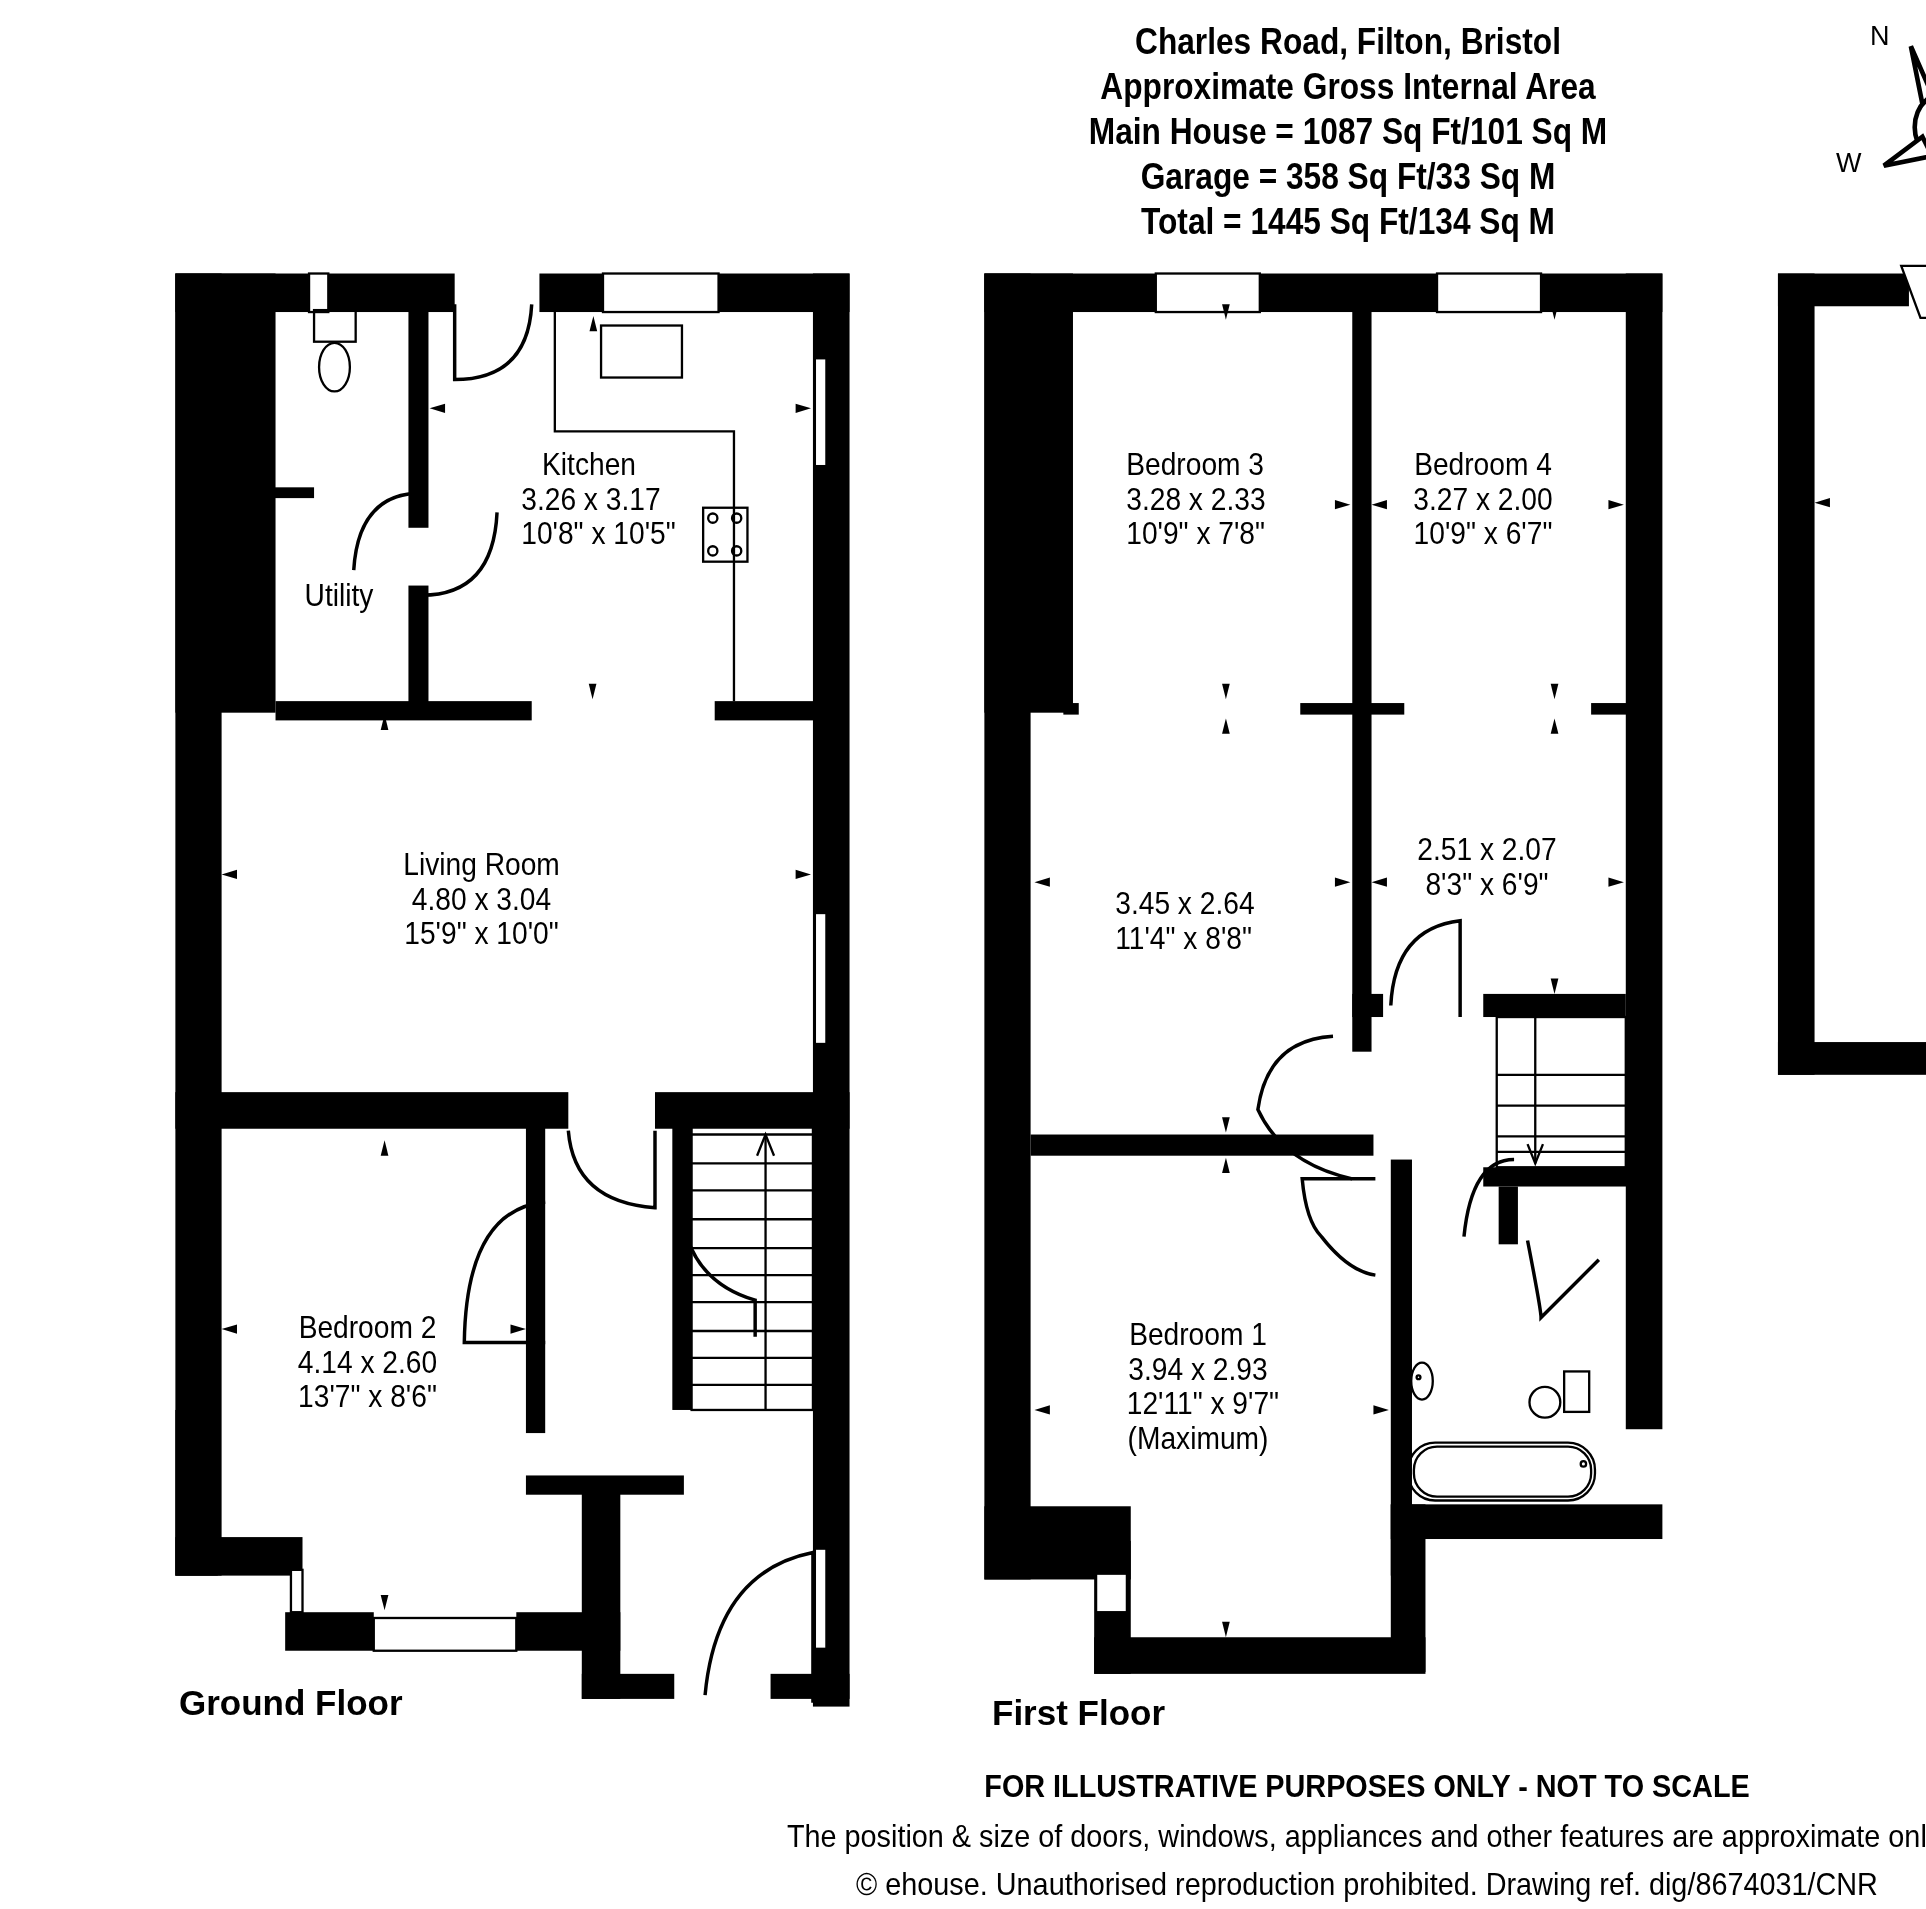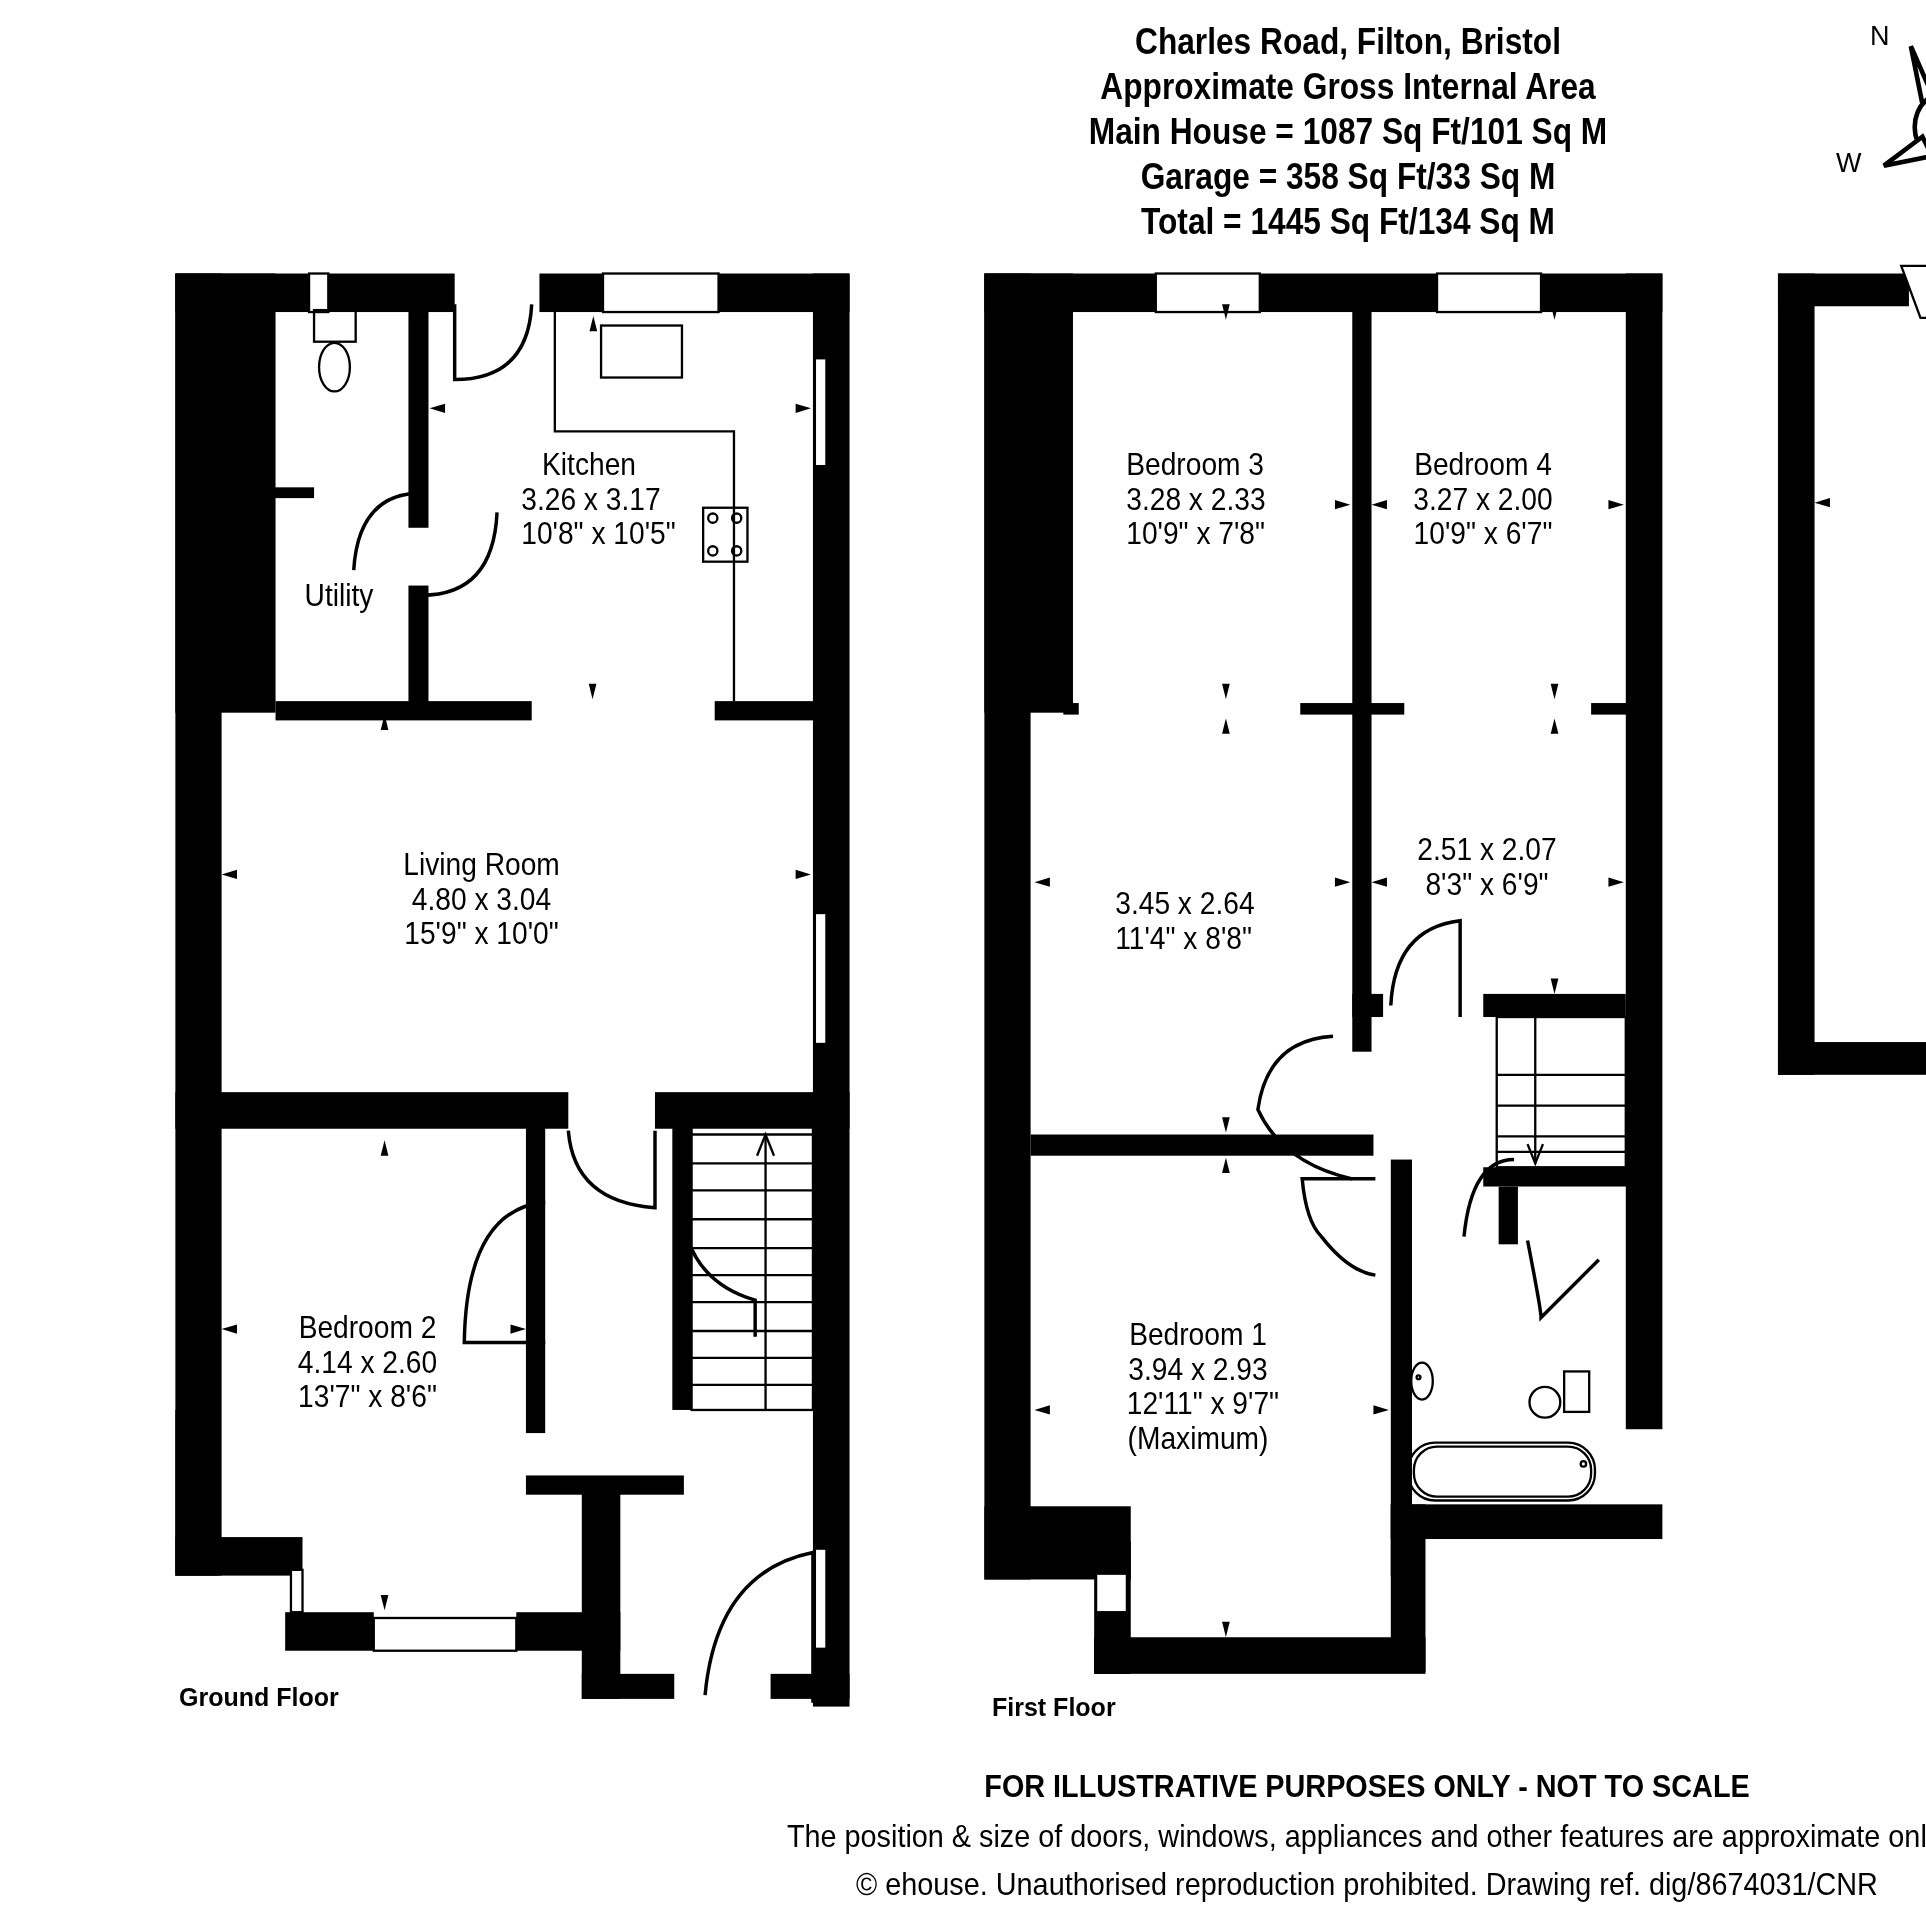--- a/index.html
+++ b/index.html
@@ -7,21 +7,21 @@
   svg.plan { position: absolute; left: 0; top: 0; width: 2703px; height: 1910px; }
   .wall { fill: #000; }
   .line { fill: none; stroke: #000; stroke-width: 9; }
   .thin { fill: none; stroke: #000; stroke-width: 6; }
   .winfill { fill: #fff; stroke: #000; stroke-width: 6; }
   .arrow { fill: #000; }
   .txt { position: absolute; text-align: center; white-space: nowrap; line-height: 1.08; }
   .room { font-size: 32px; transform: scaleX(0.88); }
   .room div { display: block; }
   .hdr { position: absolute; left: 982px; top: 19px; width: 732px; text-align: center; font-weight: bold; font-size: 36px; line-height: 45px; transform: scaleX(0.88); }
-  .floorlabel { position: absolute; font-weight: bold; font-size: 25px; }
+  .floorlabel { position: absolute; font-weight: bold; font-size: 35px; }
   .footer { position: absolute; left: 616px; width: 1502px; text-align: center; font-size: 32px; transform: scaleX(0.9); }
   .footer.bold { font-weight: bold; }
   .compass-letter { position: absolute; font-size: 27px; }
 </style>
 </head>
 <body>
 
 <svg class="plan" viewBox="0 0 7016 4958">
 
   <g>

